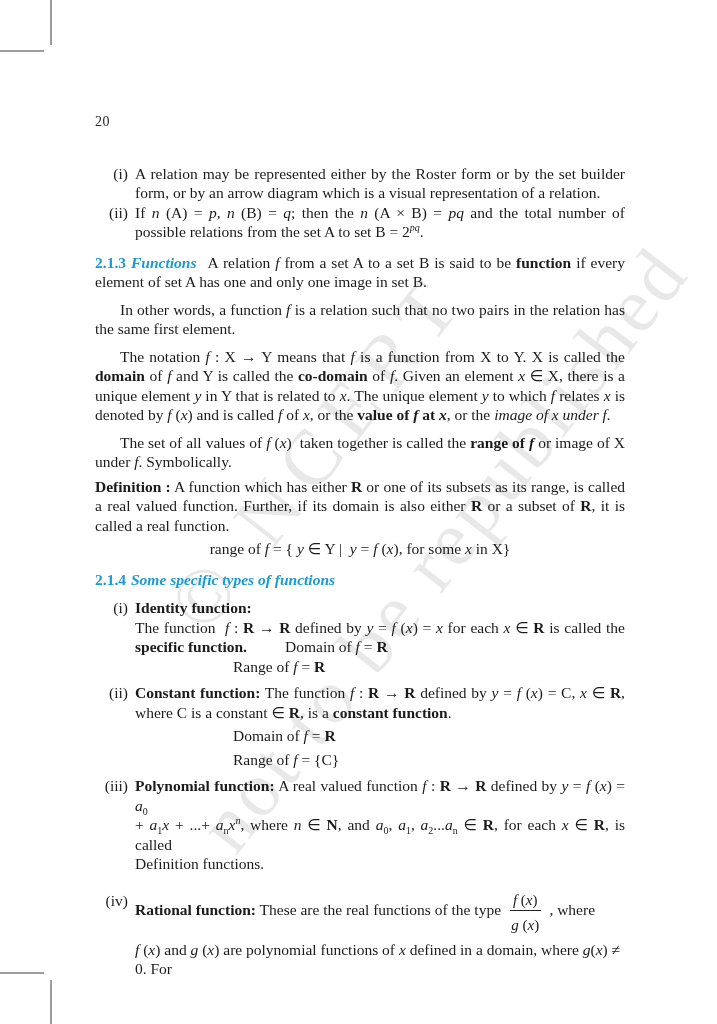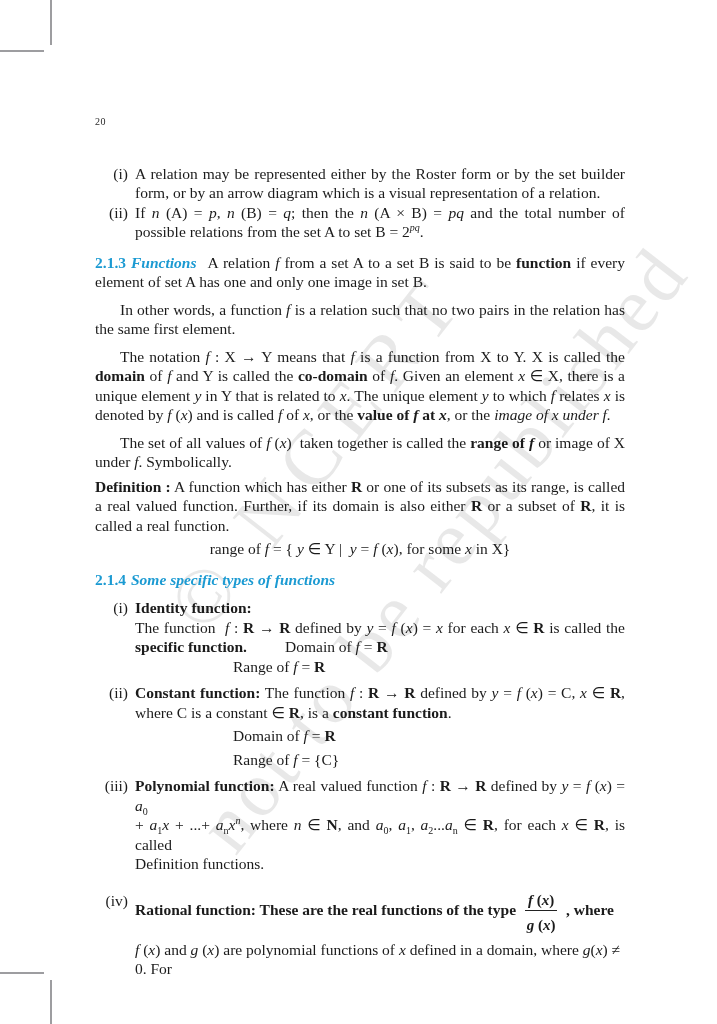--- a/index.html
+++ b/index.html
@@ -35,21 +35,21 @@
 
   .content {
     position: absolute; left: 95px; top: 112px; width: 530px;
     z-index: 1;
     font-size: 15.5px; line-height: 19.5px;
     text-align: justify;
   }
 
   .header-row {
     display: flex; align-items: baseline; text-align: left;
-    font-size: 10px; letter-spacing: 0.6px; color: #2a2a2a;
+    font-size: 14px; letter-spacing: 0.6px; color: #2a2a2a;
     margin-bottom: 32px;
   }
   .header-row .pgnum { margin-right: 15px; }
 
   .para { margin: 8px 0 0 0; }
   .indent { text-indent: 25px; }
 
   .list-item { display: flex; margin-top: 0; }
   .list-item.gap { margin-top: 7px; }
   .li-label { flex: 0 0 33px; text-align: right; }
@@ -70,21 +70,21 @@
 
   sup { font-size: 10px; line-height: 0; }
   sub { font-size: 10px; line-height: 0; }
 
   .fraction {
     display: inline-block; vertical-align: -15px; text-align: center;
     margin: 0 5px; line-height: 1.2; font-size: 15px;
   }
   .fraction .num { display: block; border-bottom: 1.4px solid #222; padding: 0 3px 1px; }
   .fraction .den { display: block; padding-top: 5px; }
-  .frac-row { margin-top: 10px; text-align: left; font-weight: bold; }
+  .frac-row { margin-top: 10px; text-align: left; }
   .iv-line2 { margin-top: 6px; text-align: left; }
 
   .date-stamp {
     position: absolute; left: 580px; top: 1022px; z-index: 1;
     font-family: "Liberation Sans", sans-serif;
     font-size: 11px; color: #2d2d2d;
   }
 </style>
 </head>
 <body>

